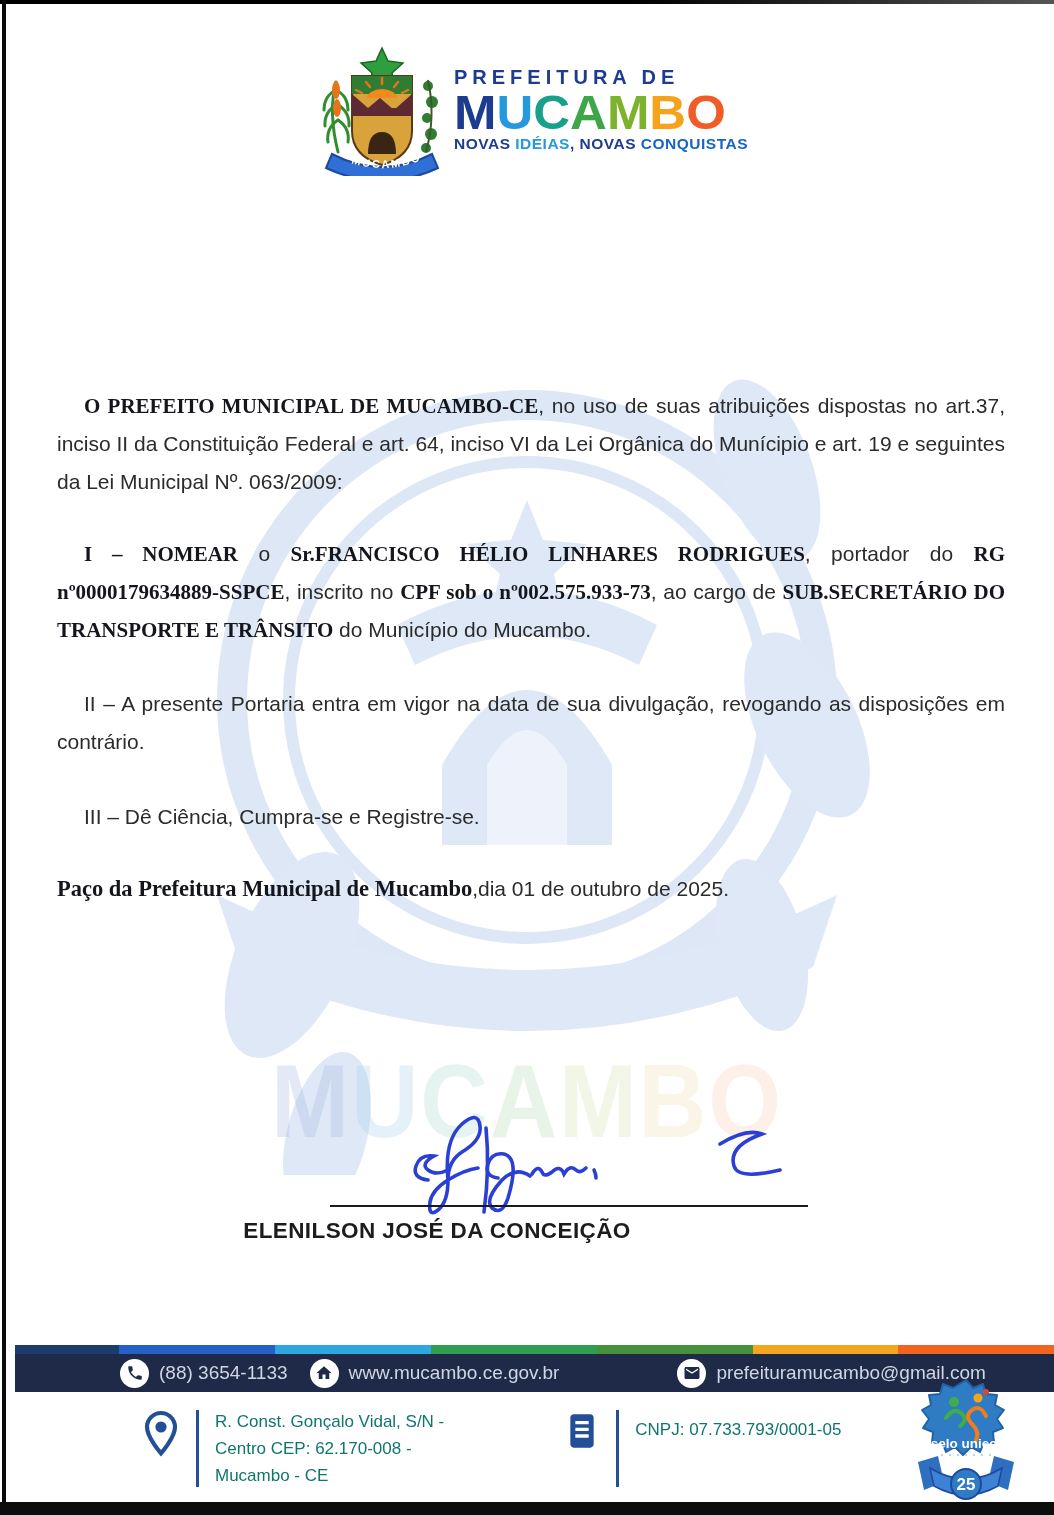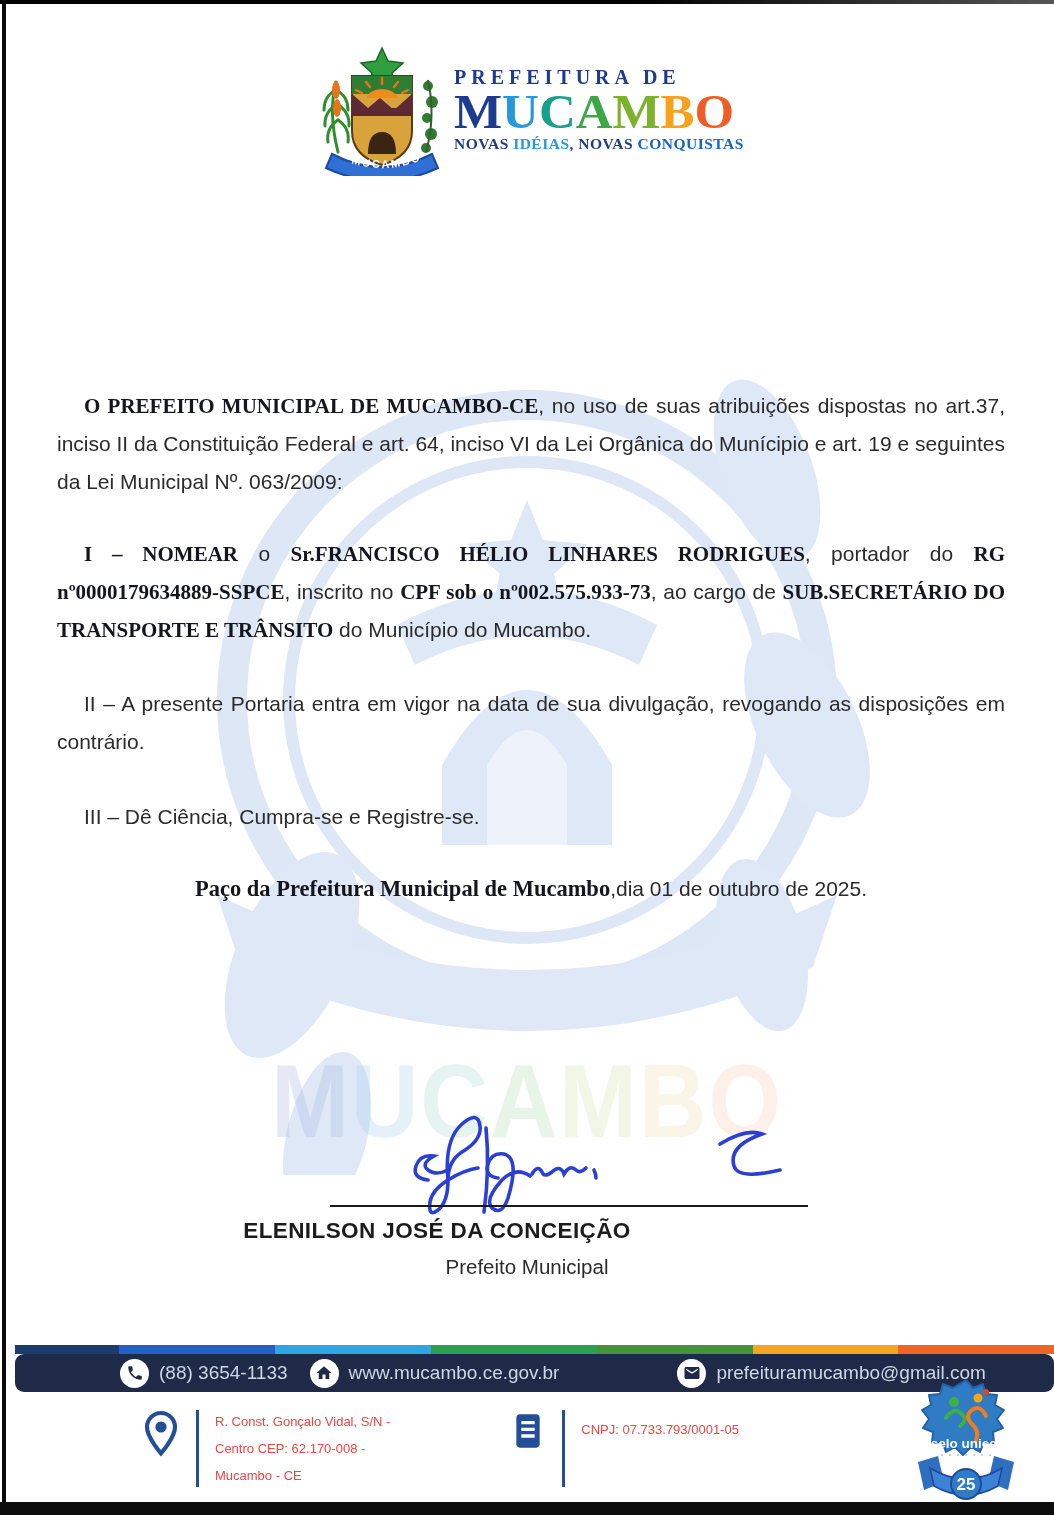--- a/index.html
+++ b/index.html
@@ -6,21 +6,21 @@
   .page{position:relative;width:1054px;height:1515px;background:#fff;overflow:hidden;
         font-family:"Liberation Sans",sans-serif;color:#222;margin:0 auto;}
   
   .scan-top{position:absolute;top:0;left:0;width:100%;height:4px;background:linear-gradient(to right,#000 60%,#333 85%,#555);}
   .scan-left{position:absolute;top:0;left:2px;width:4px;height:100%;background:#0a0a0a;}
   .scan-bottom{position:absolute;bottom:0;left:0;width:100%;height:13px;background:#0d0d0d;}
 
   
   .logo{position:absolute;top:44px;left:318px;width:430px;height:135px;}
   .crest{position:absolute;left:0;top:2px;width:128px;height:130px;}
-  .wordmark{position:absolute;left:136px;top:22px;width:300px;font-family:Liberation Serif, serif;}
+  .wordmark{position:absolute;left:136px;top:22px;width:300px;}
   .org-line{font-weight:bold;font-size:20px;letter-spacing:5px;color:#1d3c8f;}
   .org-name{font-weight:bold;font-size:49px;line-height:46px;letter-spacing:0px;transform:scaleX(1.04);transform-origin:left;}
   .org-name span{display:inline-block;}
   .c0{color:#1d3c8f}.c1{color:#2699dd}.c2{color:#17a08a}.c3{color:#3da648}.c4{color:#7db32c}.c5{color:#f6a21c}.c6{color:#f15b25}
   .tagline{font-weight:bold;font-size:15.5px;letter-spacing:.5px;margin-top:0;color:#1d3c8f;white-space:nowrap;}
   .tag-lt{color:#2699dd}.tag-bl{color:#1565c8}
 
   
   .wm{position:absolute;left:50%;top:295px;transform:translateX(-50%);width:770px;height:880px;pointer-events:none;}
   .ghostword{position:absolute;top:1042px;left:50%;transform:translateX(-50%) scaleX(.9);font-weight:bold;
@@ -29,40 +29,40 @@
 
   
   .content{position:absolute;left:57px;width:948px;margin-top:35px;}
   .doc-title{position:absolute;top:240px;left:84px;font-family:"Liberation Serif",serif;font-weight:bold;font-size:23px;color:#15161f;}
   .para{position:absolute;font-size:21px;line-height:38px;text-align:justify;text-indent:27px;color:#2b2b2b;}
   .bs{font-family:"Liberation Serif",serif;font-weight:700;color:#14151d;}
   .p-intro{top:352px;}
   .p-i{top:500px;}
   .p-ii{top:650px;}
   .p-iii{top:763px;text-align:left;}
-  .dateline{position:absolute;top:876px;left:57px;width:948px;text-align:center;font-size:21px;color:#2b2b2b;}
+  .dateline{position:absolute;top:876px;left:57px;width:948px;text-align:left;font-size:21px;color:#2b2b2b;}
   .dateline .bs{font-size:22.5px;}
 
   
   .sig-svg{position:absolute;top:1108px;left:390px;width:440px;height:108px;}
   .sig-line{position:absolute;top:1205px;left:330px;width:478px;height:0;border-top:2.5px solid #1b1b1b;}
   .sig-name{position:absolute;top:1218px;left:0;width:874px;text-align:center;font-weight:bold;font-size:22.5px;letter-spacing:.4px;color:#1c1c1c;}
   .sig-role{position:absolute;top:1255px;left:0;width:1054px;text-align:center;font-size:20.5px;color:#2b2b2b;}
 
   
   .stripe{position:absolute;top:1345px;left:15px;right:0;height:9px;display:flex;}
   .stripe div{height:100%;}
-  .navybar{position:absolute;top:1354px;left:15px;right:0;height:38px;background:#1e2a47;display:flex;align-items:center;color:#cfd6e4;font-size:19px;border-radius:9px;}
+  .navybar{position:absolute;top:1354px;left:15px;right:0;height:38px;background:#1e2a47;display:flex;align-items:center;color:#cfd6e4;font-size:19px;}
   .navybar .item{display:flex;align-items:center;gap:10px;white-space:nowrap;}
   .it-phone{margin-left:105px;}
   .it-mail{margin-left:118px;}
   .it-web{margin-left:22px;}
   .circ-ic{width:29px;height:29px;border-radius:50%;background:#fff;display:flex;align-items:center;justify-content:center;flex:0 0 auto;}
   .circ-ic svg{width:18px;height:18px;fill:#1e2a47;}
-  .addr-row{position:absolute;top:1408px;left:140px;width:760px;display:flex;align-items:flex-start;color:#ef4444;font-size:13px;line-height:27px;}
+  .addr-row{position:absolute;top:1408px;left:140px;width:760px;display:flex;align-items:flex-start;color:#0f766e;font-size:17px;line-height:27px;}
   .addr-ic svg{width:42px;height:52px;}
   .vdiv{width:3px;background:#234f96;align-self:stretch;margin:2px 16px 2px 14px;}
   .doc-ic{margin-left:118px;}
   .doc-ic svg{width:40px;height:46px;fill:#234f96;}
   .cnpj{padding-top:8px;}
   .seal{position:absolute;top:1376px;right:34px;width:108px;height:132px;}
 </style>
 </head>
 <body>
 
@@ -161,21 +161,20 @@
       <path d="M58 72 q-4 -40 14 -56 q16 -14 18 2 q2 14 -18 26 q-14 9 -14 28 q0 22 -10 30 q-10 8 -8 -8 q2 -12 18 -22 q16 -10 30 -12"></path>
       <path d="M96 20 q4 40 -2 84"></path>
       <path d="M108 70 q-14 -2 -10 -14 q4 -12 16 -10 q16 4 4 44 q-6 18 -16 10 q-8 -8 10 -28 q14 -14 28 -4"></path>
       <path d="M142 66 q6 -10 10 -2 q2 6 10 0 q8 -8 12 2 q6 -10 12 -4 q4 4 10 -2"></path>
       <path d="M204 62 q2 4 2 8"></path>
       <path d="M330 36 q26 -16 42 -10 q-34 12 -28 32 q4 14 46 4"></path>
     </g>
   </svg>
   <div class="sig-line"></div>
   <div class="sig-name">ELENILSON JOSÉ DA CONCEIÇÃO</div>
-  <div class="sig-role">Prefeito Municipal</div>
 
   <div class="stripe">
     <div style="width:10%;background:#1d3c6e"></div>
     <div style="width:15%;background:#2560c6"></div>
     <div style="width:15%;background:#2da7e0"></div>
     <div style="width:16%;background:#2f9e4f"></div>
     <div style="width:15%;background:#45913c"></div>
     <div style="width:14%;background:#f2a71f"></div>
     <div style="width:15%;background:#f2641f"></div>
   </div>

